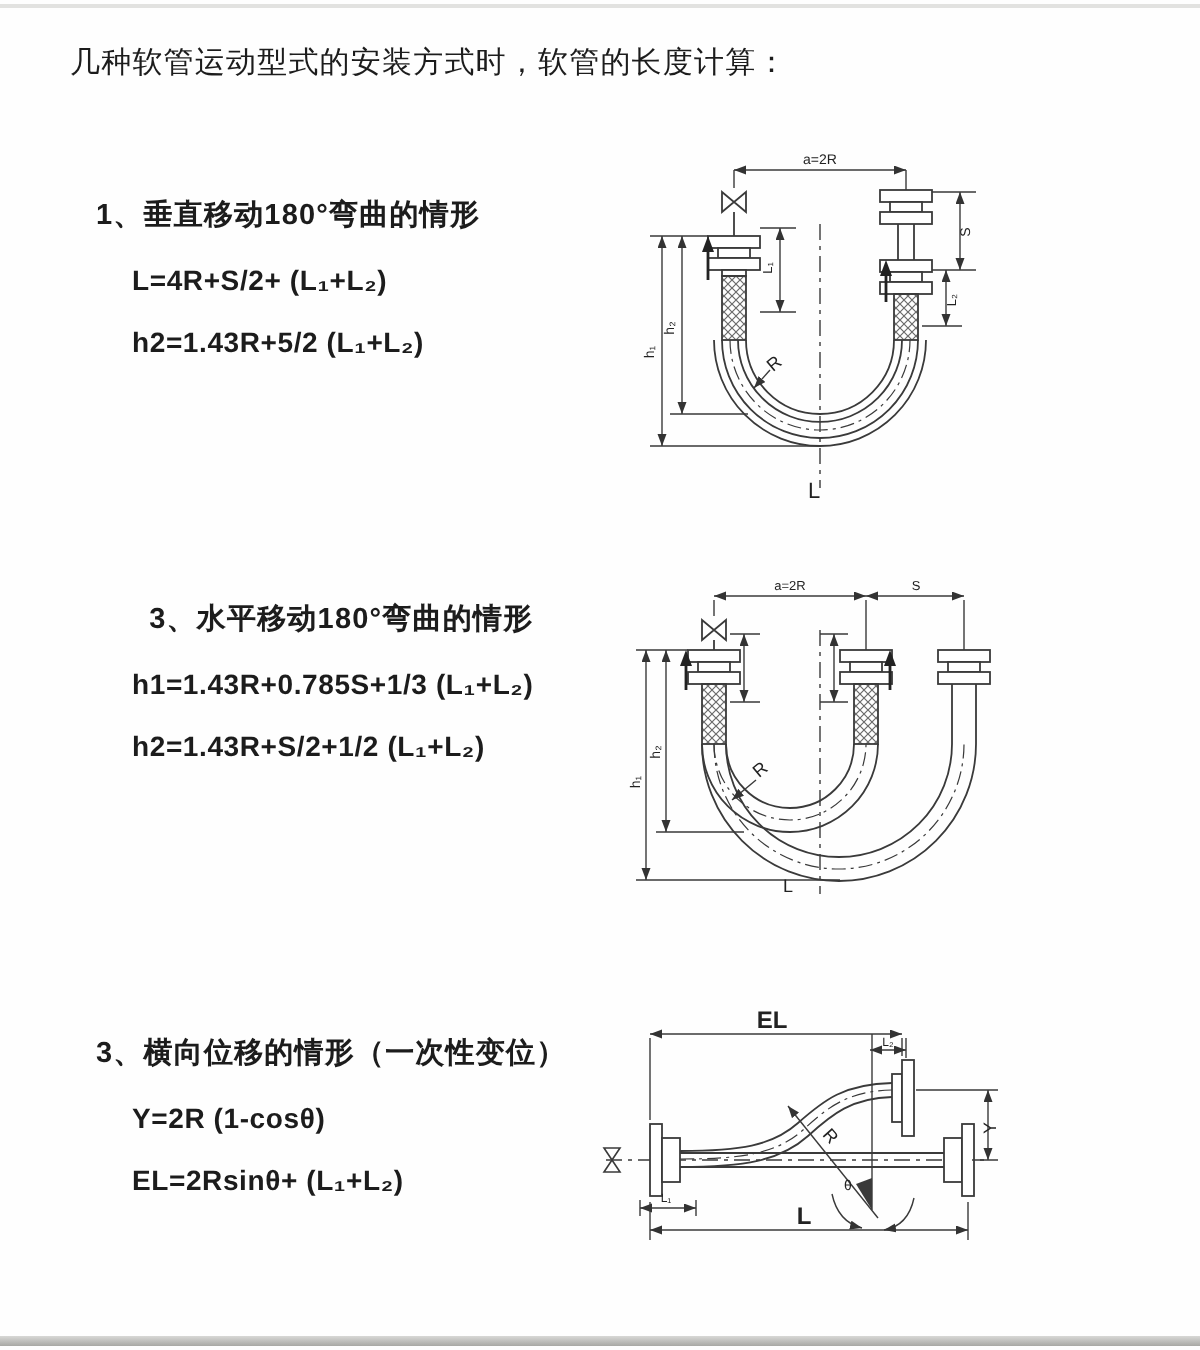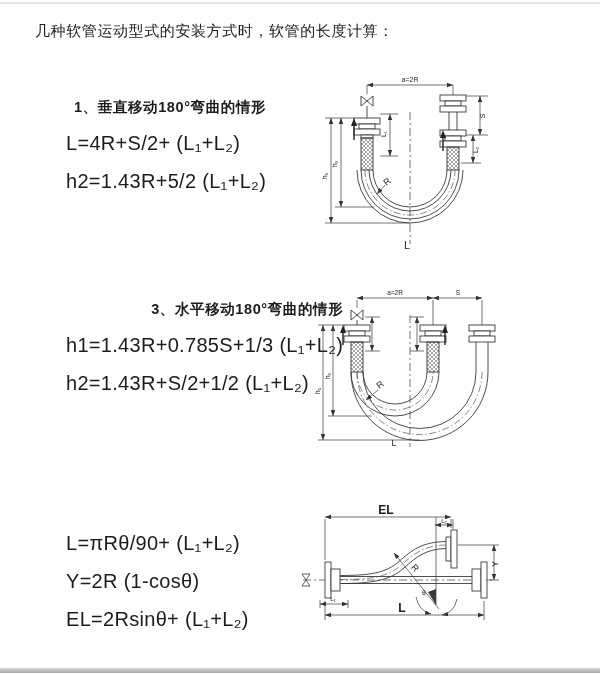--- a/index.html
+++ b/index.html
@@ -7,21 +7,21 @@
     width:600px;height:675px;position:relative;background:#fefefe;
     font-family:"Liberation Sans","DejaVu Sans",sans-serif;color:#1c1c1c;overflow:hidden;
   }
   .scan-top{position:absolute;left:0;top:2px;width:600px;height:2px;background:#e2e2e0;}
   .scan-bottom{position:absolute;left:0;top:668px;width:600px;height:5px;
     background:linear-gradient(to bottom,#d8d8d6,#a8a8a4);}
   .title{position:absolute;left:35px;top:22px;font-size:15px;font-weight:400;letter-spacing:.6px;}
   .section{position:absolute;left:48px;}
   .sec1{top:98px;} .sec2{top:300px;} .sec3{top:517px;}
   .heading{font-size:14.5px;font-weight:700;letter-spacing:.6px;text-align:right;}
-  .formula{font-size:20px;font-weight:400;margin:15px 0 0 18px;letter-spacing:.3px;}
+  .formula{font-size:14px;font-weight:700;margin:15px 0 0 18px;letter-spacing:.3px;}
   svg{position:absolute;}
   svg text{fill:#222;font-family:"Liberation Sans","DejaVu Sans",sans-serif;}
 </style>
 </head>
 <body>
 
 <div class="scan-top"></div>
 <div class="scan-bottom"></div>
 
 <div class="title">几种软管运动型式的安装方式时，软管的长度计算：</div>
@@ -32,21 +32,21 @@
   <div class="formula">h2=1.43R+5/2 (L₁+L₂)</div>
 </div>
 
 <div class="section sec2">
   <div class="heading">3、水平移动180°弯曲的情形</div>
   <div class="formula">h1=1.43R+0.785S+1/3 (L₁+L₂)</div>
   <div class="formula">h2=1.43R+S/2+1/2 (L₁+L₂)</div>
 </div>
 
 <div class="section sec3">
-  <div class="formula">L=πRθ/90+ (L₁+L₂)</div>
+  <div class="heading">3、横向位移的情形（一次性变位）</div>
   <div class="formula">Y=2R (1-cosθ)</div>
   <div class="formula">EL=2Rsinθ+ (L₁+L₂)</div>
 </div>
 
 <svg style="left:310px;top:72px" width="285" height="195" viewBox="0 0 285 195">
   <defs>
     <marker id="aA" markerWidth="7" markerHeight="6" refX="6" refY="2.25" orient="auto-start-reverse" markerUnits="userSpaceOnUse">
       <path d="M0,0 L6,2.25 L0,4.5 Z" fill="#333"></path>
     </marker>
     <pattern id="hA" width="4" height="4" patternUnits="userSpaceOnUse">

